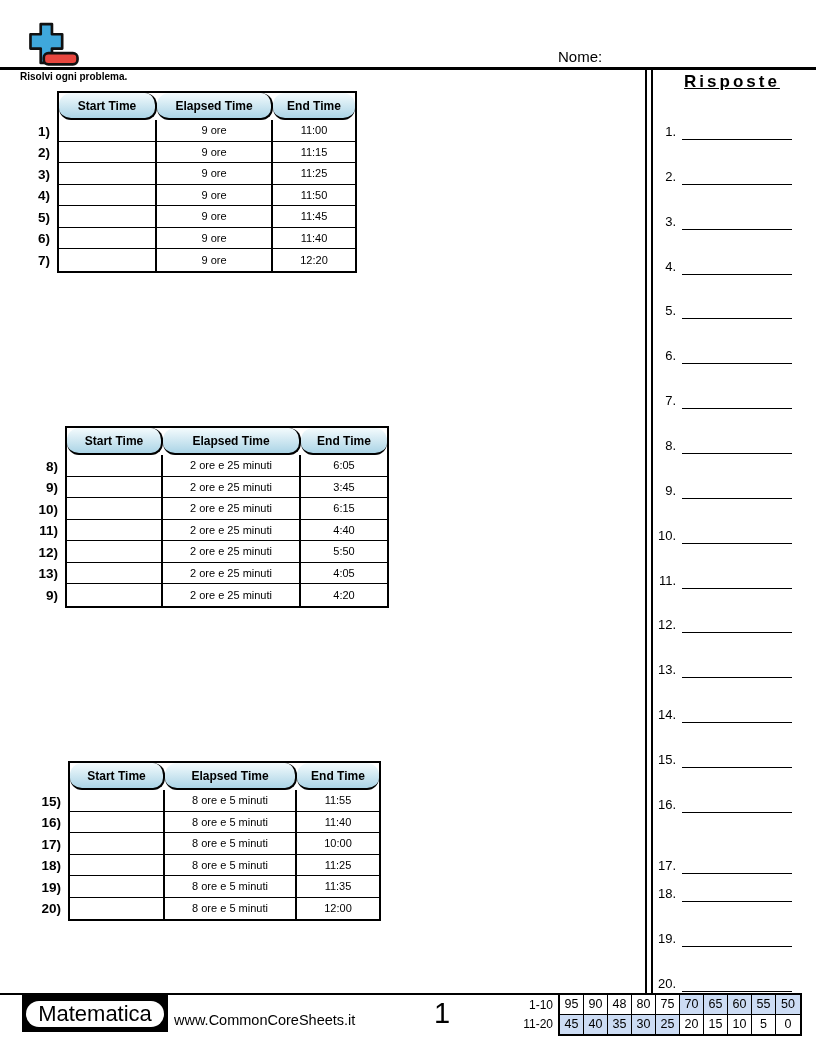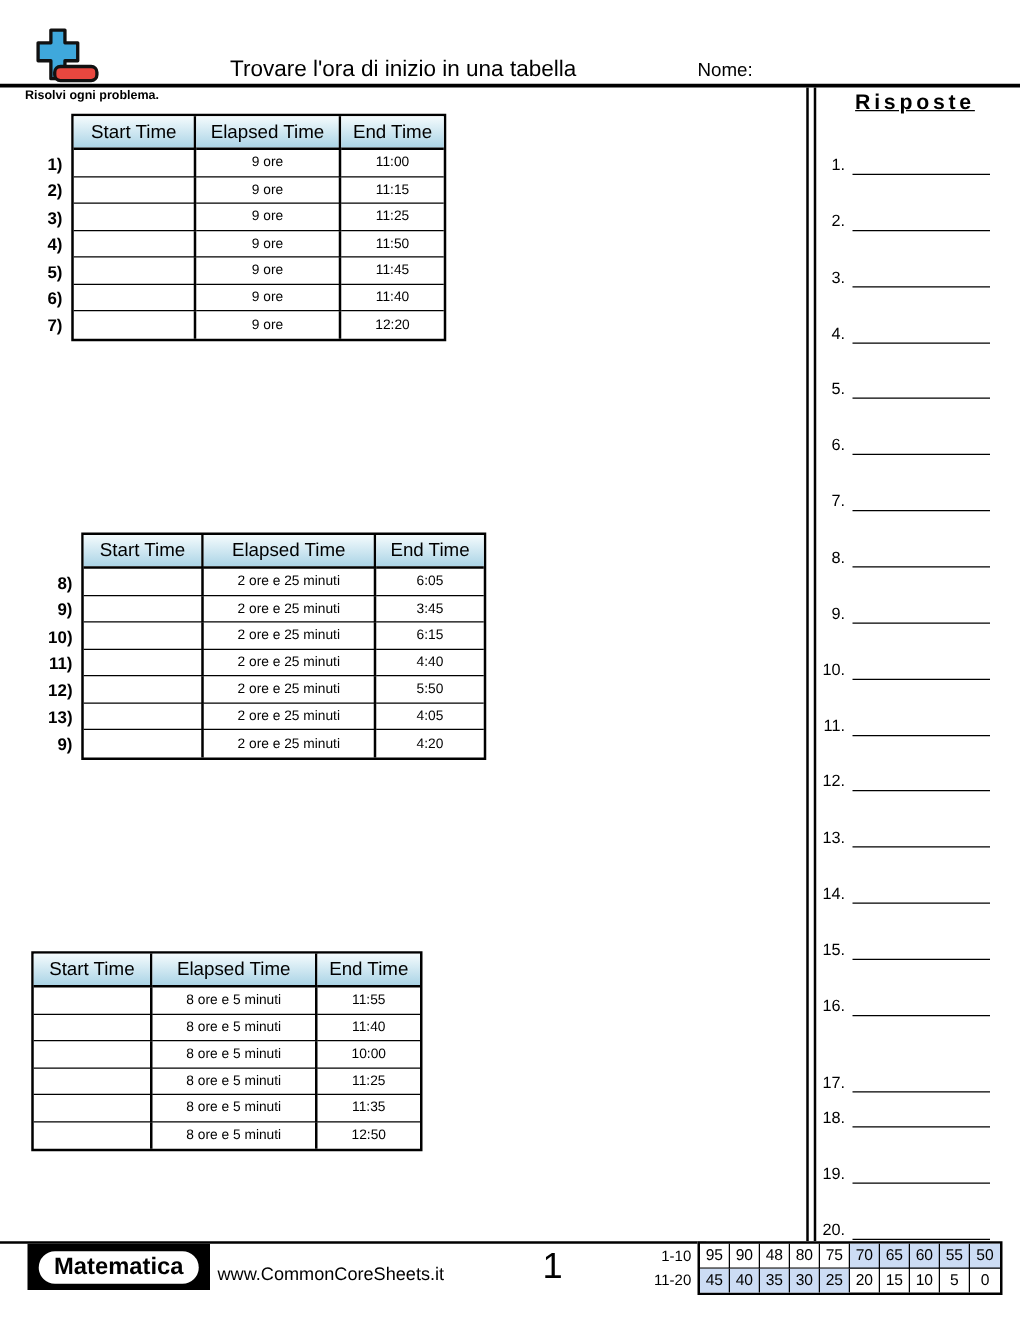--- a/index.html
+++ b/index.html
@@ -22,39 +22,39 @@
   .nums{width:36px;margin-right:7px;text-align:right;font-weight:bold;font-size:13.5px;}
   .numspacer{height:29.5px;}
   .num{height:21.5px;line-height:21.5px;}
   .wtable{display:grid;border:2.5px solid #000;background:#fff;align-self:flex-start;}
   .t0 .wtable{grid-template-columns:98px 116px 82px;}
   .t1 .wtable{grid-template-columns:96px 138px 86px;}
   .t2 .wtable{grid-template-columns:95px 132px 82px;}
   .hcell{
     box-sizing:border-box;border-right:2px solid #000;border-bottom:2.5px solid #000;
     background:linear-gradient(to bottom,var(--header-gradient-top) 0%,var(--header-gradient-bottom) 100%);
-    font-weight:normal;font-size:15px;display:flex;align-items:center;justify-content:center;
+    font-weight:bold;font-size:12px;display:flex;align-items:center;justify-content:center;border-radius:12px;
   }
   .hcell:nth-child(3n){border-right:none;}
   .cell{
     box-sizing:border-box;border-right:2px solid #000;border-bottom:1.8px solid #000;
     font-size:11px;display:flex;align-items:center;justify-content:center;
   }
   .cell:nth-child(3n){border-right:none;}
   .wtable .cell:nth-last-child(-n+3){border-bottom:none;}
   
   .vline{position:absolute;left:645px;top:70px;width:4px;height:923px;border-left:2px solid #000;border-right:2px solid #000;box-sizing:content-box;}
   .answers-title{position:absolute;left:652px;top:72px;width:160px;text-align:center;font-weight:bold;font-size:17px;letter-spacing:3px;text-decoration:underline;}
   .ans-item{position:absolute;left:648px;width:148px;height:18px;display:flex;align-items:flex-end;}
   .ans-num{width:28px;text-align:right;font-size:13px;line-height:16px;}
   .ans-line{width:110px;height:16px;margin-left:6px;border-bottom:1.5px solid #000;}
   
   .footer-rule{position:absolute;left:0;top:993px;width:565px;height:2.2px;background:#000;}
   .brand-box{position:absolute;left:22px;top:995px;width:146px;height:37px;background:#000;display:flex;align-items:center;justify-content:center;}
-  .brand-pill{background:#fff;border-radius:14px;height:26px;line-height:26px;padding:0 12px;font-weight:bold;font-size:19px;}
+  .brand-pill{background:#fff;border-radius:14px;height:26px;line-height:26px;padding:0 12px;font-weight:normal;font-size:22px;}
   .website{position:absolute;left:174px;top:1012px;font-size:14.5px;}
   .pagenum{position:absolute;left:420px;top:997px;width:44px;text-align:center;font-size:29px;}
   .score{position:absolute;left:494px;top:993px;display:flex;}
   .score-labels{width:64px;box-sizing:border-box;padding:2.5px 5px 0 0;text-align:right;}
   .score-label{height:19.5px;line-height:19.5px;font-size:12px;}
   .score-grid{display:grid;grid-template-columns:repeat(10,24px);grid-auto-rows:19.5px;border:2.5px solid #000;background:#fff;height:39px;}
   .score-cell{
     box-sizing:border-box;border-right:1.5px solid #000;border-bottom:1.5px solid #000;
     font-size:12.5px;display:flex;align-items:center;justify-content:center;
   }
@@ -64,21 +64,20 @@
 </style>
 </head>
 <body>
 
 <div class="page">
 
   <svg class="logo" width="52" height="45" viewBox="0 0 50 44" aria-hidden="true">
     <path d="M12,2 h11 v10 h10 v14 h-10 v14 h-11 V26 H2 V12 h10 Z" fill="var(--logo-blue)" stroke="#111" stroke-width="2.6" stroke-linejoin="round"></path>
     <rect x="15" y="30.5" width="33" height="11" rx="4.5" fill="var(--logo-red)" stroke="#111" stroke-width="2.6"></rect>
   </svg>
-  <div class="title">Trovare l'ora di inizio in una tabella</div>
   <div class="nome">Nome:</div>
   <div class="top-rule"></div>
   <div class="instruction">Risolvi ogni problema.</div>
 
   <div id="table-0" class="tablewrap t0">
       <div class="nums">
         <div class="numspacer"></div>
         <div class="num">1)</div>
         <div class="num">2)</div>
         <div class="num">3)</div>
@@ -146,20 +145,29 @@
         <div class="cell">5:50</div>
         <div class="cell"></div>
         <div class="cell">2 ore e 25 minuti</div>
         <div class="cell">4:05</div>
         <div class="cell"></div>
         <div class="cell">2 ore e 25 minuti</div>
         <div class="cell">4:20</div>
       </div>
     </div>
   <div id="table-2" class="tablewrap t2">
+      <div class="nums">
+        <div class="numspacer"></div>
+        <div class="num">15)</div>
+        <div class="num">16)</div>
+        <div class="num">17)</div>
+        <div class="num">18)</div>
+        <div class="num">19)</div>
+        <div class="num">20)</div>
+      </div>
       <div class="wtable" style="grid-template-rows:27px repeat(6,21.5px)">
         <div class="hcell">Start Time</div>
         <div class="hcell">Elapsed Time</div>
         <div class="hcell">End Time</div>
         <div class="cell"></div>
         <div class="cell">8 ore e 5 minuti</div>
         <div class="cell">11:55</div>
         <div class="cell"></div>
         <div class="cell">8 ore e 5 minuti</div>
         <div class="cell">11:40</div>
@@ -167,21 +175,21 @@
         <div class="cell">8 ore e 5 minuti</div>
         <div class="cell">10:00</div>
         <div class="cell"></div>
         <div class="cell">8 ore e 5 minuti</div>
         <div class="cell">11:25</div>
         <div class="cell"></div>
         <div class="cell">8 ore e 5 minuti</div>
         <div class="cell">11:35</div>
         <div class="cell"></div>
         <div class="cell">8 ore e 5 minuti</div>
-        <div class="cell">12:50</div>
+        <div class="cell">12:00</div>
       </div>
     </div>
 
   <div class="vline"></div>
   <div class="answers-title">Risposte</div>
   <div id="answers">
       <div class="ans-item" style="top:122px">
         <span class="ans-num">1.</span>
         <span class="ans-line"></span>
       </div>

